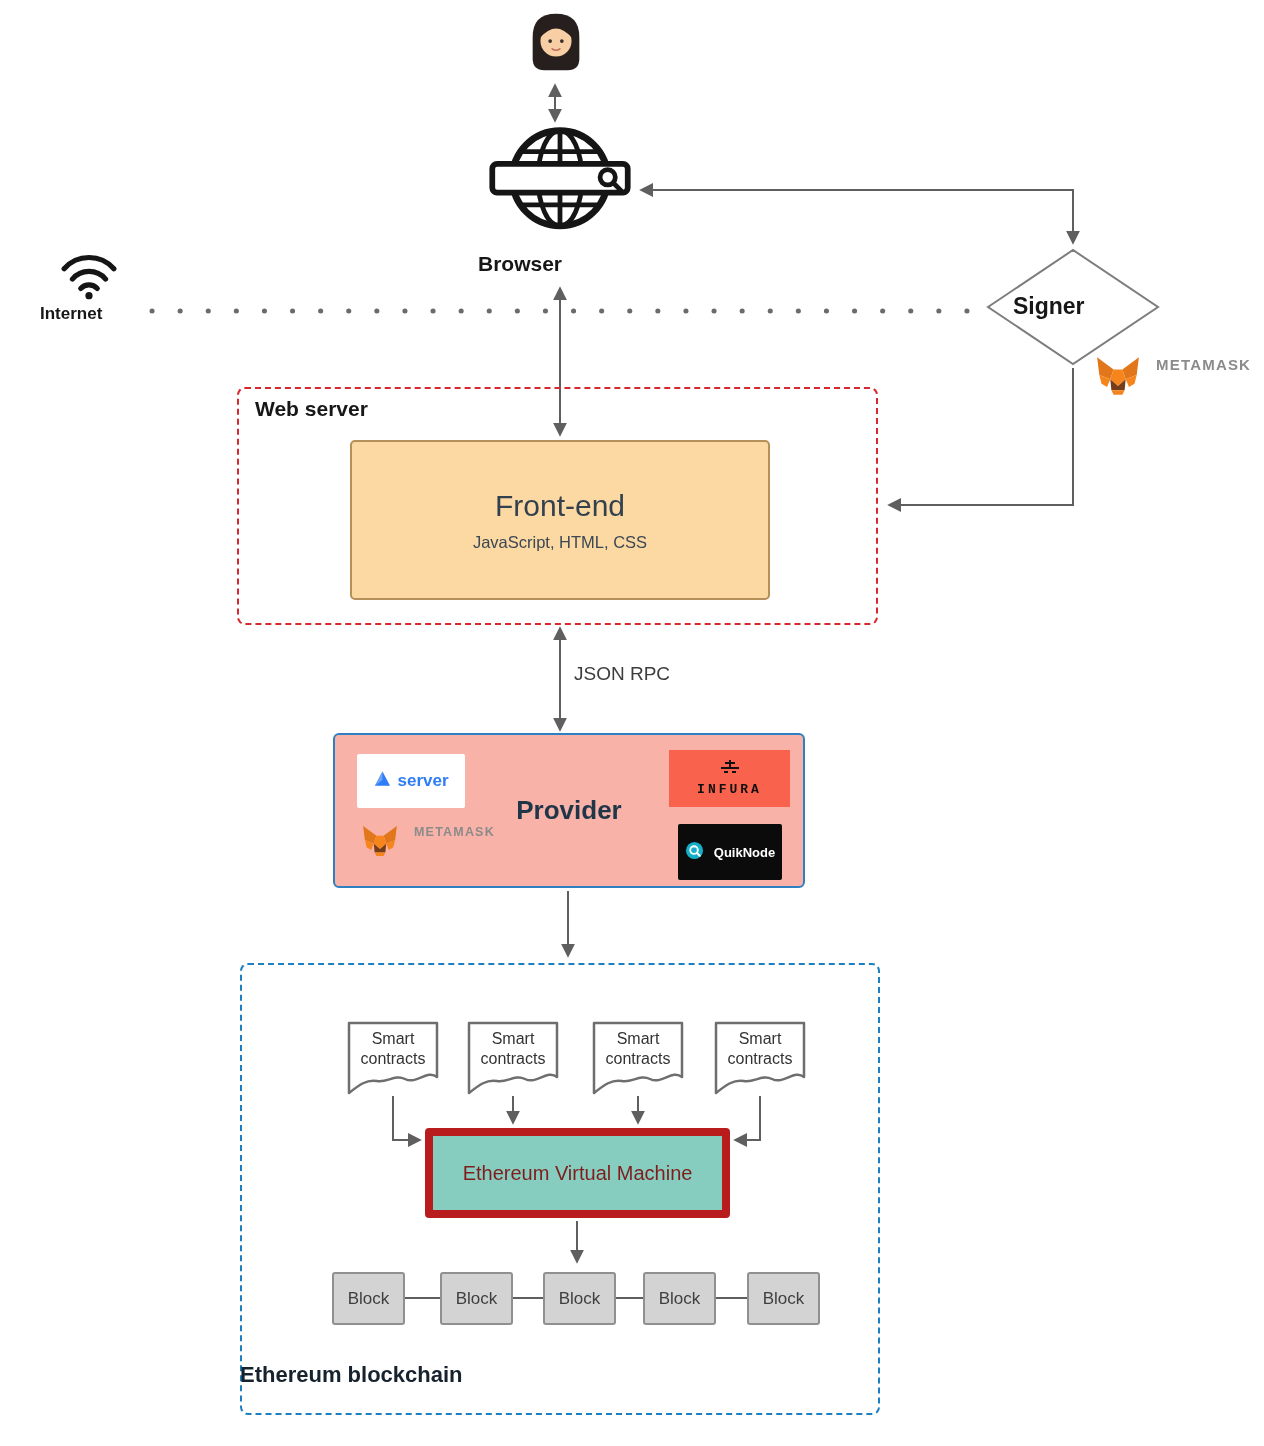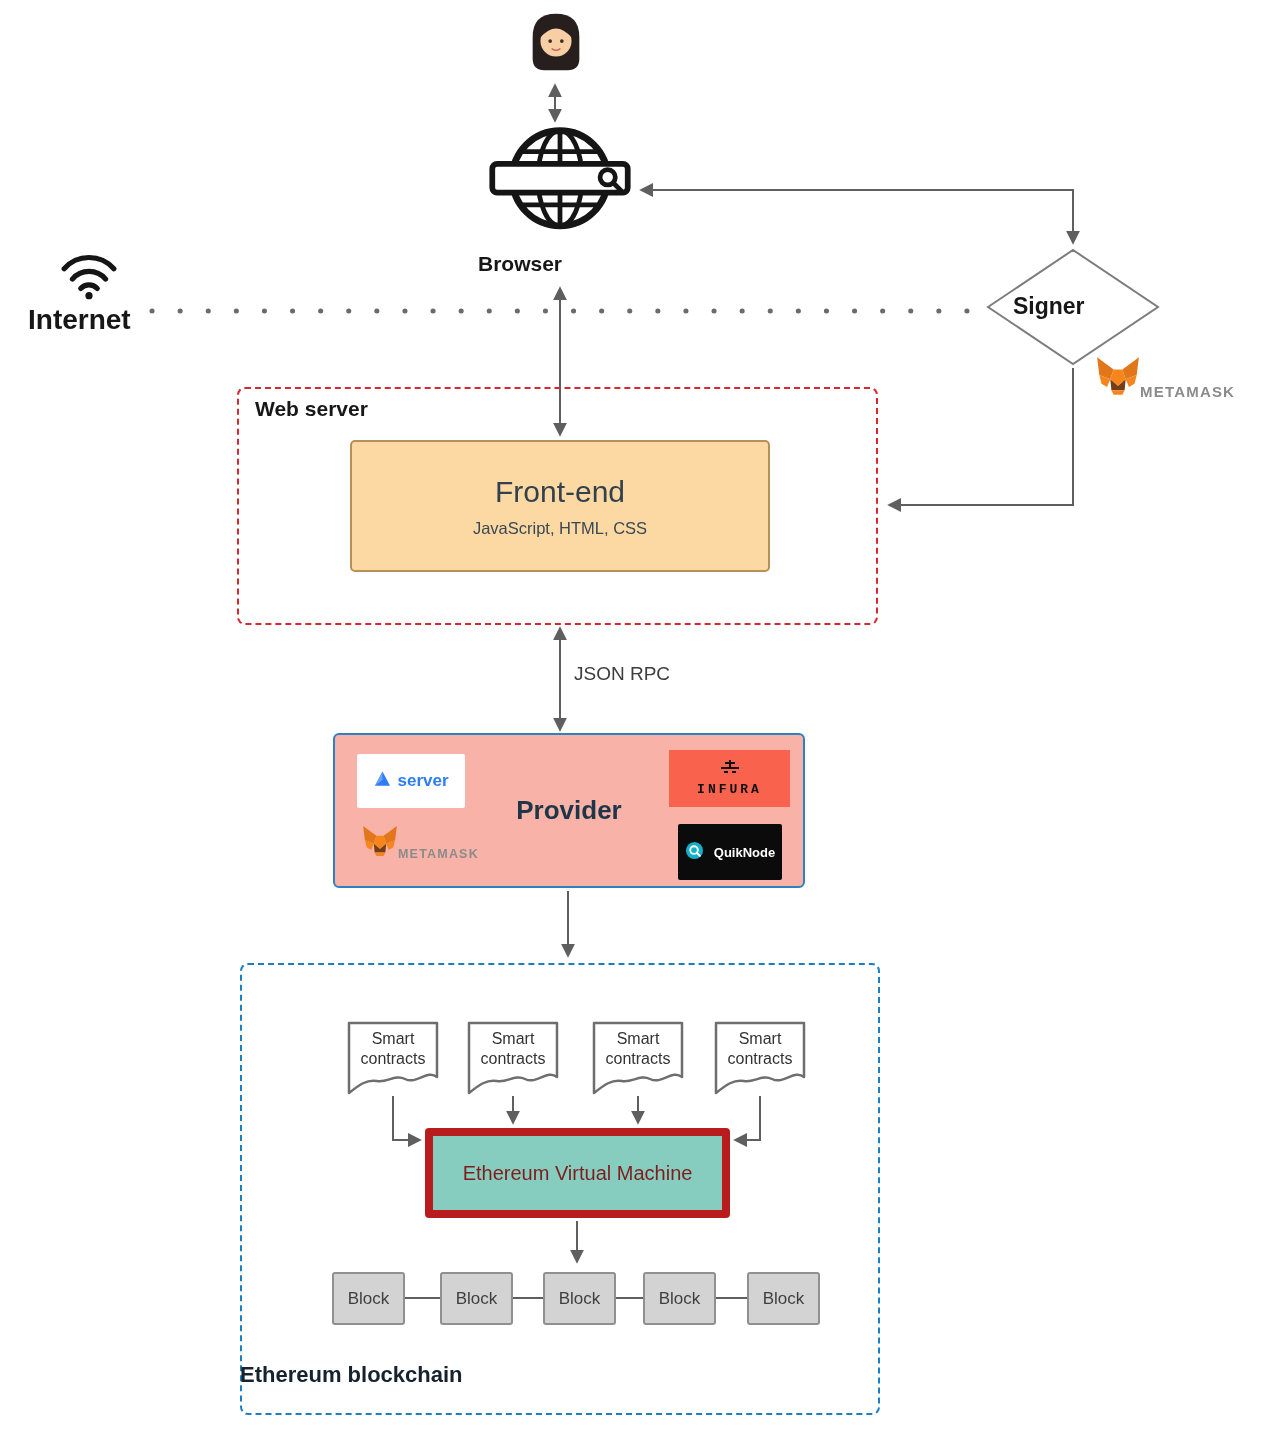--- a/index.html
+++ b/index.html
@@ -20,21 +20,21 @@
     display:flex;align-items:center;justify-content:center}
   .provider-title{font-weight:bold;font-size:26px;color:#1e3648}
   .chip{position:absolute;display:flex;align-items:center;justify-content:center}
   .chip-alchemy{background:#ffffff;border-radius:2px;gap:5px}
   .alchemy-text{color:#2e7df6;font-weight:bold;font-size:17px}
   .chip-infura{background:#f9634d;flex-direction:column;gap:4px}
   .infura-text{font-family:"Liberation Mono",monospace;font-weight:bold;font-size:13px;
     letter-spacing:3px;color:#101010}
   .chip-quiknode{background:#0b0b0b;border-radius:2px;gap:10px}
   .quiknode-text{color:#ffffff;font-weight:bold;font-size:13px}
-  .metamask-wrap{display:flex;align-items:flex-end;gap:0}
+  .metamask-wrap{display:flex;align-items:flex-start;gap:16px}
   .metamask-text{color:#8b8b8b;font-weight:bold;letter-spacing:1.2px}
 
   .blockchain-box{border:2px dashed #1b7fc2;border-radius:8px}
   .smart-contract{width:92px;height:74px}
   .smart-contract .sc-shape{position:absolute;inset:0}
   .smart-contract .sc-text{position:absolute;left:0;right:0;top:8px;text-align:center;
     font-size:16px;line-height:1.25;color:#333333}
   .evm-box{background:#87cdbf;border:8px solid #b91c1c;border-radius:4px;
     display:flex;align-items:center;justify-content:center;font-size:20px;color:#7f1d1d}
   .block{background:#d3d3d3;border:2px solid #909090;border-radius:3px;
@@ -105,41 +105,41 @@
   <div class="abs lbl" style="left:478px;top:252px;width:160px">Browser</div>
 
   <div class="abs" style="left:60px;top:252px;width:58px;height:48px">
     <svg viewBox="0 0 56 46" width="58" height="48">
       <path d="M4 16 A32 32 0 0 1 52 16" stroke="#151515" stroke-width="5" fill="none" stroke-linecap="round"></path>
       <path d="M12 26 A21 21 0 0 1 44 26" stroke="#151515" stroke-width="5" fill="none" stroke-linecap="round"></path>
       <path d="M20 35 A11 11 0 0 1 36 35" stroke="#151515" stroke-width="5" fill="none" stroke-linecap="round"></path>
       <circle cx="28" cy="42" r="3.5" fill="#151515"></circle>
     </svg>
   </div>
-  <div class="abs lbl" style="left:28px;top:304px;width:124px;font-size:28px">Internet</div>
+  <div class="abs lbl" style="left:40px;top:304px;width:124px;font-size:17px">Internet</div>
 
   <div class="abs lbl" style="left:1013px;top:293px;width:120px;font-size:23px">Signer</div>
   <div class="abs metamask-wrap" style="left:1096px;top:356px">
     <span>
       <svg viewBox="0 0 40 36" width="44" height="40">
         <polygon points="1,1 16,12 13,21 3,17" fill="#e2761b"></polygon>
         <polygon points="39,1 24,12 27,21 37,17" fill="#e2761b"></polygon>
         <polygon points="16,12 24,12 27,21 20,27 13,21" fill="#f6851b"></polygon>
         <polygon points="3,17 13,21 10,28 5,25" fill="#f6851b"></polygon>
         <polygon points="37,17 27,21 30,28 35,25" fill="#f6851b"></polygon>
         <polygon points="13,21 20,27 27,21 26,31 14,31" fill="#763d16"></polygon>
         <polygon points="14,31 26,31 24,35 16,35" fill="#f5841f"></polygon>
       </svg>
     </span>
     <span class="metamask-text" style="font-size:15px">METAMASK</span>
   </div>
 
   <div class="abs webserver-box" style="left:237px;top:387px;width:641px;height:238px"></div>
   <div class="abs lbl" style="left:255px;top:397px;text-align:left">Web server</div>
-  <div class="abs frontend-box" style="left:350px;top:440px;width:420px;height:132px">
+  <div class="abs frontend-box" style="left:350px;top:440px;width:420px;height:160px">
     <div class="frontend-title">Front-end</div>
     <div class="frontend-sub">JavaScript, HTML, CSS</div>
   </div>
 
   <div class="abs jsonrpc" style="left:574px;top:663px">JSON RPC</div>
 
   <div class="abs provider-box" style="left:333px;top:733px;width:472px;height:155px">
     <div class="provider-title">Provider</div>
 
     <div class="chip chip-alchemy" style="left:22px;top:19px;width:108px;height:54px">

